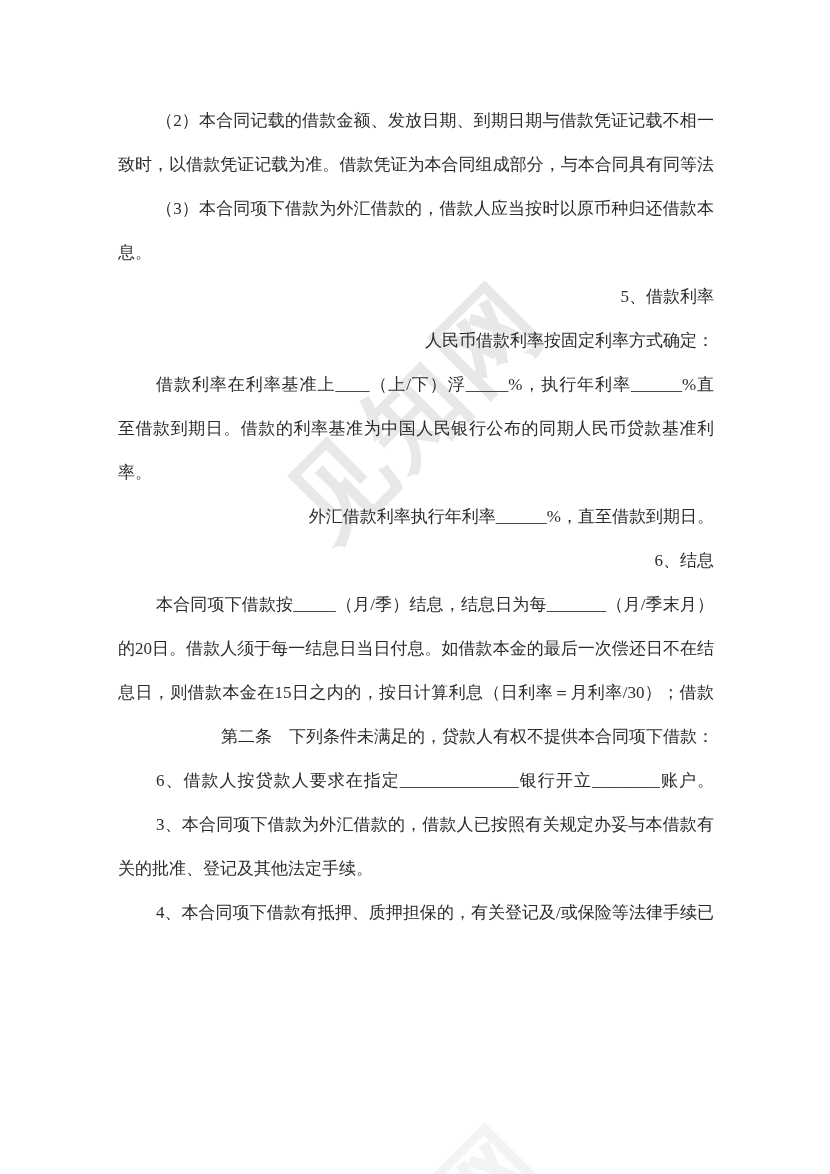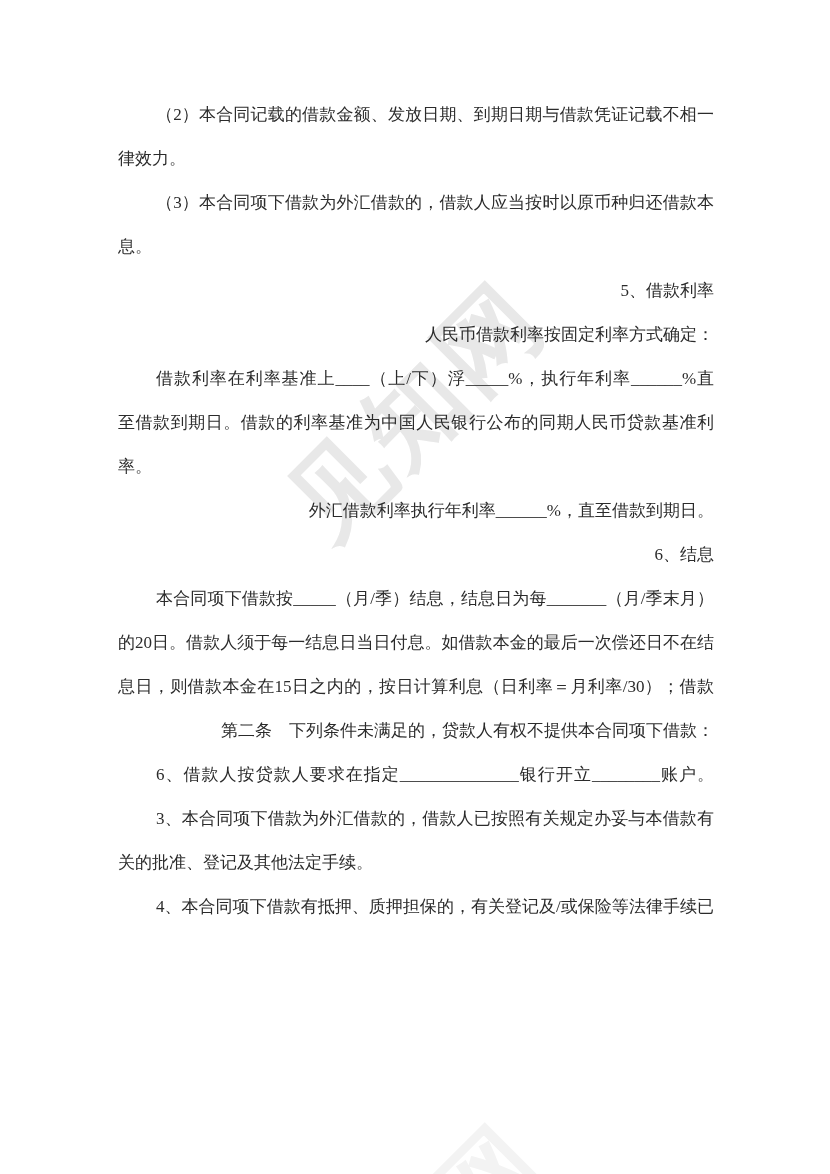--- a/index.html
+++ b/index.html
@@ -41,21 +41,21 @@
     left: 237px;
     top: 1189px;
     width: 360px;
     height: 130px;
     color: #f3f3f3;
   }
   
   .doc {
     position: absolute;
     left: 118px;
-    top: 93px;
+    top: 99px;
     width: 596px;
     z-index: 2;
   }
   .line {
     height: 44px;
     line-height: 44px;
     font-size: 17px;
     color: #2b2b2b;
     text-align: left;
     overflow: hidden;
@@ -70,21 +70,21 @@
   }
 </style>
 </head>
 <body>
 
 <div class="page">
   <div class="watermark wm-main">见知网</div>
   <div class="watermark wm-bottom">见知网</div>
   <div class="doc">
       <div class="line indent fill">（2）本合同记载的借款金额、发放日期、到期日期与借款凭证记载不相一</div>
-      <div class="line">律效力。</div>
+      <div class="line fill">致时，以借款凭证记载为准。借款凭证为本合同组成部分，与本合同具有同等法</div>
       <div class="line indent fill">（3）本合同项下借款为外汇借款的，借款人应当按时以原币种归还借款本</div>
       <div class="line">息。</div>
       <div class="line indent">5、借款利率</div>
       <div class="line indent">人民币借款利率按固定利率方式确定：</div>
       <div class="line indent fill">借款利率在利率基准上____（上/下）浮_____%，执行年利率______%直</div>
       <div class="line fill">至借款到期日。借款的利率基准为中国人民银行公布的同期人民币贷款基准利</div>
       <div class="line">率。</div>
       <div class="line indent">外汇借款利率执行年利率______%，直至借款到期日。</div>
       <div class="line indent">6、结息</div>
       <div class="line indent fill">本合同项下借款按_____（月/季）结息，结息日为每_______（月/季末月）</div>

